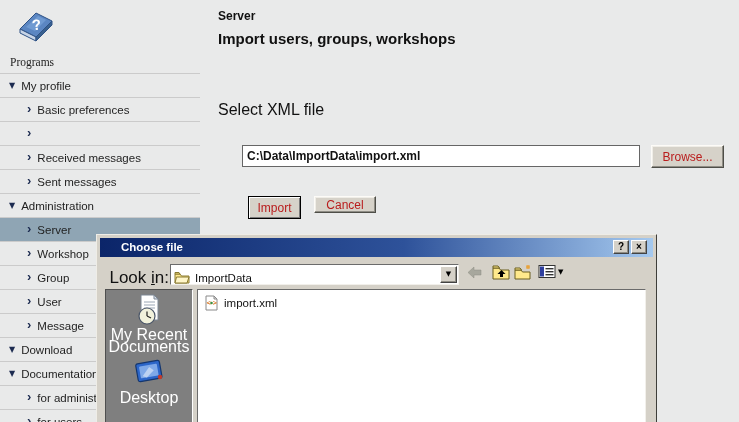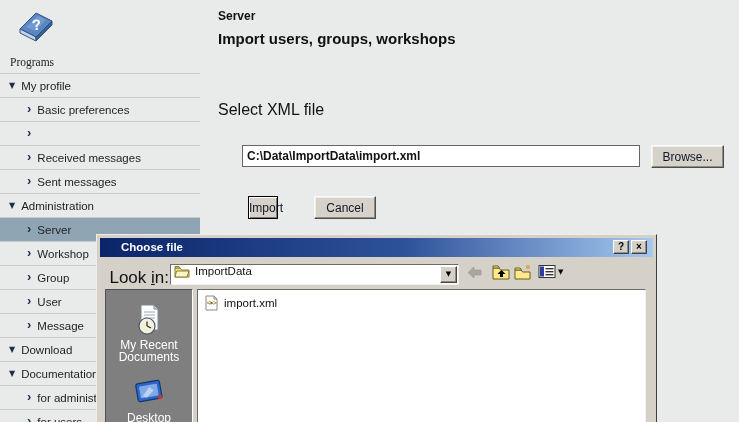--- a/index.html
+++ b/index.html
@@ -30,33 +30,33 @@
   
   #section-title { left:218px; top:9px;  font-size:12px; font-weight:bold; color:#111; }
   #page-title    { left:218px; top:30px; font-size:15px; font-weight:bold; color:#111; }
   #field-label   { left:218px; top:101px; font-size:16px; color:#111; }
   #file-input {
     left:242px; top:145px; width:398px; height:22px; box-sizing:border-box;
     border:1px solid #666; background:#fff; font-size:12px; padding:2px 4px;
     font-family:"Liberation Sans", sans-serif; color:#111;font-weight:bold;
   }
   .wbtn {
-    background:#D6D2C9; font-size:12px; color:#0f172a; text-align:center; padding:0;
+    background:#D6D2C9; font-size:12px; color:#b91c1c; text-align:center; padding:0;
     font-family:"Liberation Sans", sans-serif; cursor:pointer;
   }
   .bevel {
     border:1px solid; border-color:#FDFBF7 #4E4E48 #4E4E48 #FDFBF7;
     box-shadow: inset -1px -1px 0 #8F8D85, inset 1px 1px 0 #EFEDE7;
   }
   #browse-btn { left:651px; top:145px; width:73px; height:23px; }
   #import-btn {
-    left:248px; top:196px; width:30px; height:23px;
+    left:248px; top:196px; width:53px; height:23px;
     border:1px solid #000; box-shadow: inset 1px 1px 0 #FFF, inset -1px -1px 0 #7A7A7A;
   }
-  #cancel-btn { left:314px; top:196px; width:62px; height:23px;text-align:center; }
+  #cancel-btn { left:314px; top:196px; width:62px; height:17px;text-align:center; }
 
   
   #dialog {
     position:absolute; left:96px; top:234px; width:561px; height:200px; z-index:5;
     background:#D5D1C8; border:1px solid; border-color:#EFEDE7 #3E3E3A #3E3E3A #EFEDE7;
     box-sizing:border-box;
   }
   #dlg-titlebar {
     position:absolute; left:3px; top:3px; right:3px; height:19px; box-sizing:border-box;
     background:linear-gradient(90deg,#0B2569 0%,#2E529A 55%,#A5C9EF 100%);
@@ -68,21 +68,21 @@
     border:1px solid; border-color:#FFF #434343 #434343 #FFF;
     box-shadow: inset -1px -1px 0 #8F8D85;
     font-size:10px; font-weight:bold; line-height:12px; text-align:center;
     font-family:"Liberation Sans", sans-serif; cursor:pointer;
   }
   #lookin-label { position:absolute; left:8px; top:33px; width:64px; text-align:right; font-size:17px; color:#111; }
   #lookin-label .accel { text-decoration:underline; }
   #lookin-combo {
     position:absolute; left:73px; top:29px; width:289px; height:21px; box-sizing:border-box;
     background:#fff; border:1px solid; border-color:#6B6B6B #F2F0EB #F2F0EB #6B6B6B;
-    display:flex; align-items:flex-start; cursor:pointer;
+    display:flex; align-items:flex-end; cursor:pointer;
   }
   #lookin-combo .folder { margin:0 5px 0 3px; flex:0 0 auto; display:flex; }
   #lookin-combo .val { font-size:11.5px; color:#111; }
   #combo-drop {
     position:absolute; right:1px; top:1px; width:17px; height:17px; box-sizing:border-box;
     background:#D5D1C8; border:1px solid; border-color:#FFF #434343 #434343 #FFF;
     box-shadow: inset -1px -1px 0 #8F8D85;
     font-size:7px; text-align:center; line-height:15px; color:#000; padding:0;
     font-family:"DejaVu Sans", sans-serif; cursor:pointer;
   }
@@ -91,21 +91,21 @@
   #tb-up    { left:395px; top:29px; }
   #tb-new   { left:417px; top:29px; }
   #tb-views { left:441px; top:29px; }
   .views-caret { font-size:7px; font-family:"DejaVu Sans", sans-serif; color:#000; margin-left:2px; }
 
   #places-bar {
     position:absolute; left:8px; top:54px; width:88px; height:142px; box-sizing:border-box;
     background:#7F7F7F; border:1px solid; border-color:#4F4F4F #FFF #FFF #4F4F4F;
     overflow:hidden;
   }
-  .place { padding-top:14px; text-align:center; color:#fff; font-size:12px; line-height:12px; cursor:pointer; }
+  .place { padding-top:4px; text-align:center; color:#fff; font-size:16px; line-height:12px; cursor:pointer; }
   .place svg { display:block; margin:0 auto 3px auto; }
 
   #file-list {
     position:absolute; left:100px; top:54px; width:449px; height:142px; box-sizing:border-box;
     background:#fff; border:1px solid; border-color:#6B6B6B #F2F0EB #F2F0EB #6B6B6B;
     overflow:hidden;
   }
   .file-item { display:flex; align-items:center; gap:5px; padding:5px 0 0 6px; font-size:11.5px; color:#111; cursor:pointer; }
 </style>
 </head>

